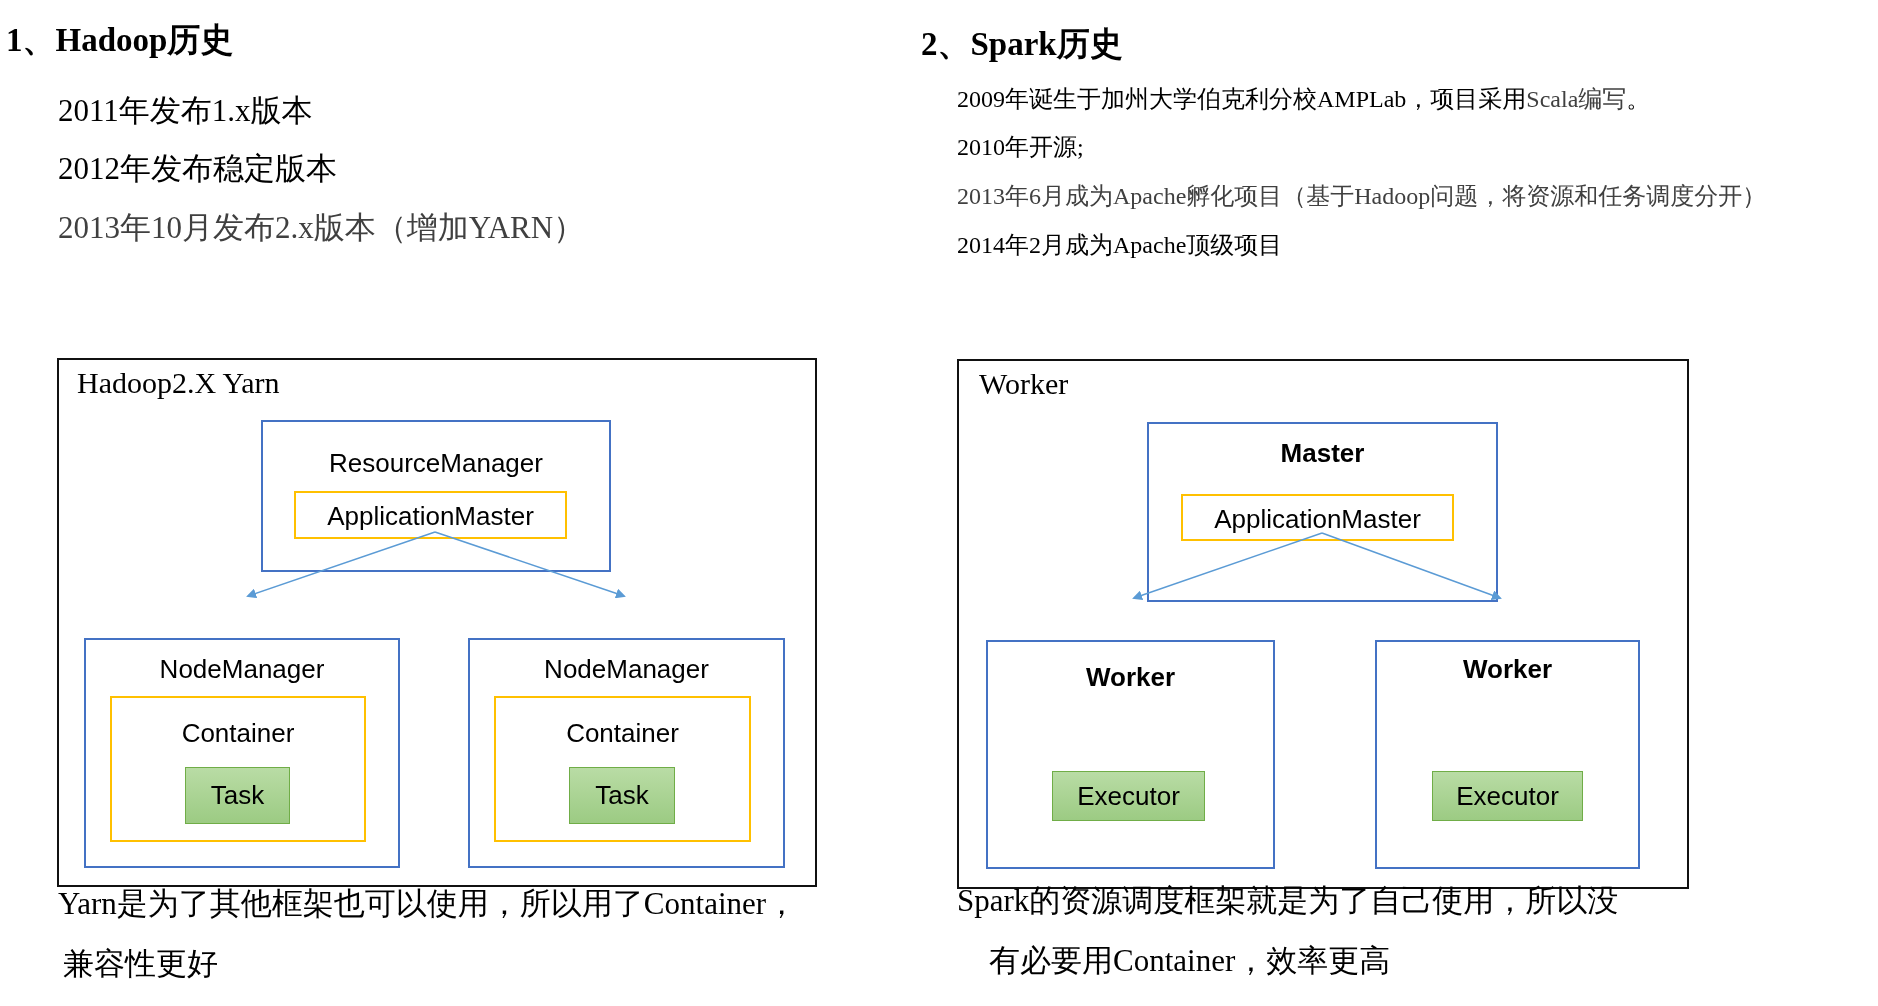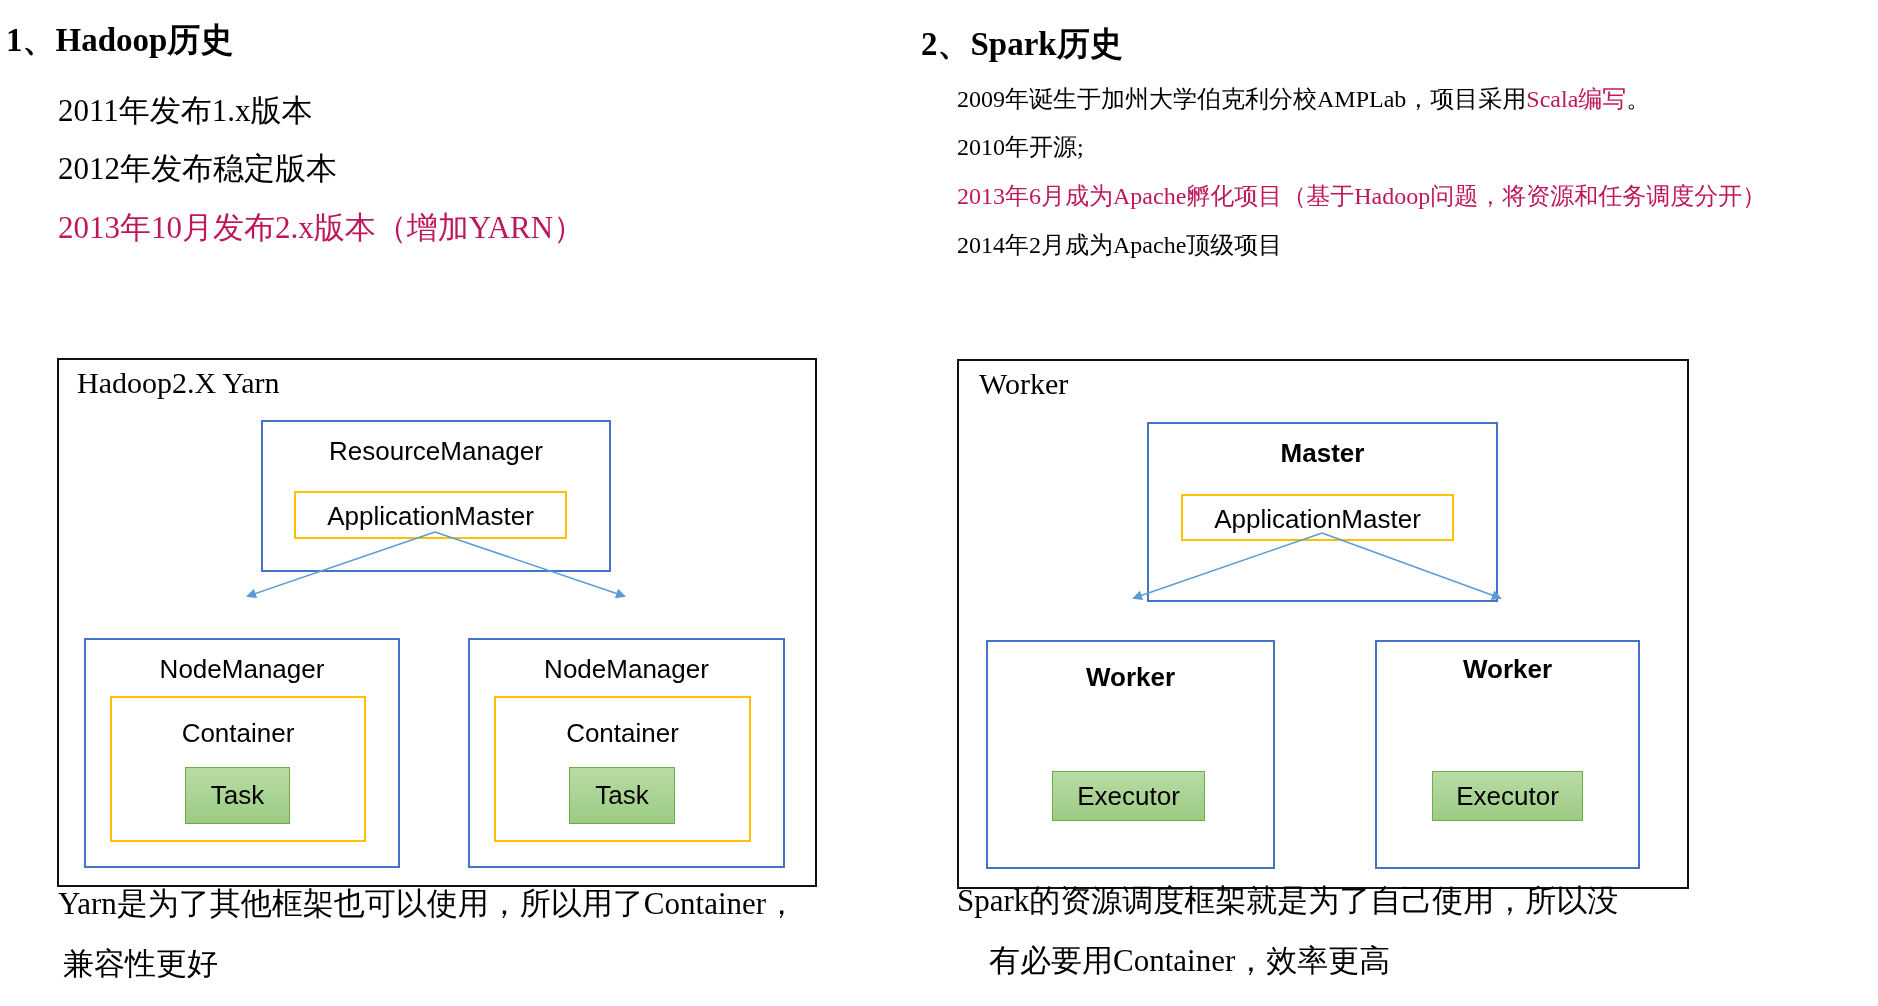--- a/index.html
+++ b/index.html
@@ -1,21 +1,21 @@
 <!DOCTYPE html>
 <html><head>
 <meta charset="utf-8">
 <style>
   html,body{margin:0;padding:0;background:#fff;}
   body{width:1878px;height:1006px;position:relative;overflow:hidden;font-family:"Liberation Serif","DejaVu Serif",serif;color:#000;}
   .abs{position:absolute;white-space:nowrap;}
   .h{font-weight:bold;font-size:33px;}
   .l1{font-size:31px;}
   .l2{font-size:24px;}
-  .red{color:#be185d;}
+  .red{color:#404040;}
   .box{position:absolute;box-sizing:border-box;margin-top:40px;}
   .outer{border:2.5px solid #111;}
   .blue{border:2.5px solid #4472c4;}
   .gold{border:2.5px solid #ffc000;}
   .green{border:1.5px solid #70ad47;background:linear-gradient(#b9dca5,#9ccb83);}
   .sans{font-family:"Liberation Sans","DejaVu Sans",sans-serif;font-size:26px;}
   .c{position:absolute;left:0;right:0;text-align:center;}
   .bold{font-weight:bold;}
   svg{position:absolute;left:0;top:0;}
   .title{font-size:30px;}
@@ -25,21 +25,21 @@
 
 <div class="abs h" style="left:6px;top:18px;">1、Hadoop历史</div>
 <div class="abs l1" style="left:58px;top:90px;">2011年发布1.x版本</div>
 <div class="abs l1" style="left:58px;top:148px;">2012年发布稳定版本</div>
 <div class="abs l1 red" style="left:58px;top:207px;">2013年10月发布2.x版本（增加YARN）</div>
 
 <div class="box outer" style="left:57px;top:318px;width:760px;height:529px;">
   <div class="abs title" style="left:18px;top:6px;">Hadoop2.X Yarn</div>
 </div>
 <div class="box blue" style="left:261px;top:380px;width:350px;height:152px;">
-  <div class="c sans" style="top:14px;">ResourceManager</div>
+  <div class="c sans" style="top:26px;">ResourceManager</div>
 </div>
 <div class="box gold" style="left:294px;top:451px;width:273px;height:48px;">
   <div class="c sans" style="top:8px;">ApplicationMaster</div>
 </div>
 
 <div class="box blue" style="left:84px;top:598px;width:316px;height:230px;">
   <div class="c sans" style="top:14px;">NodeManager</div>
 </div>
 <div class="box gold" style="left:110px;top:656px;width:256px;height:146px;">
   <div class="c sans" style="top:20px;">Container</div>

